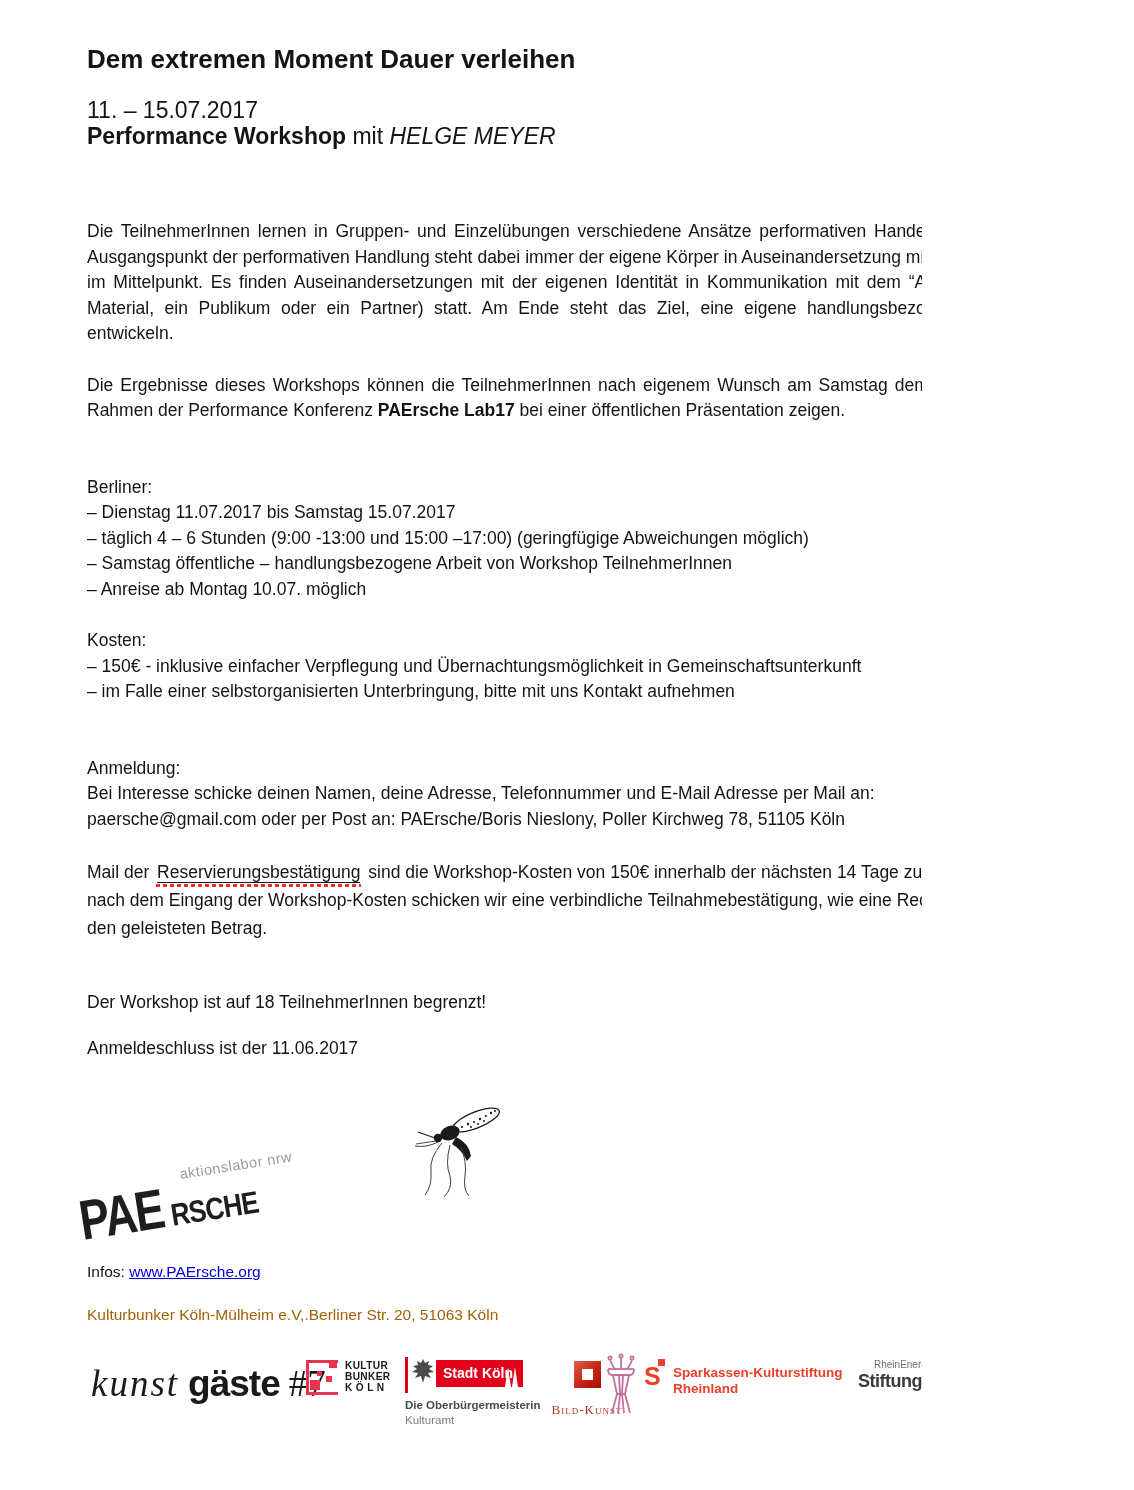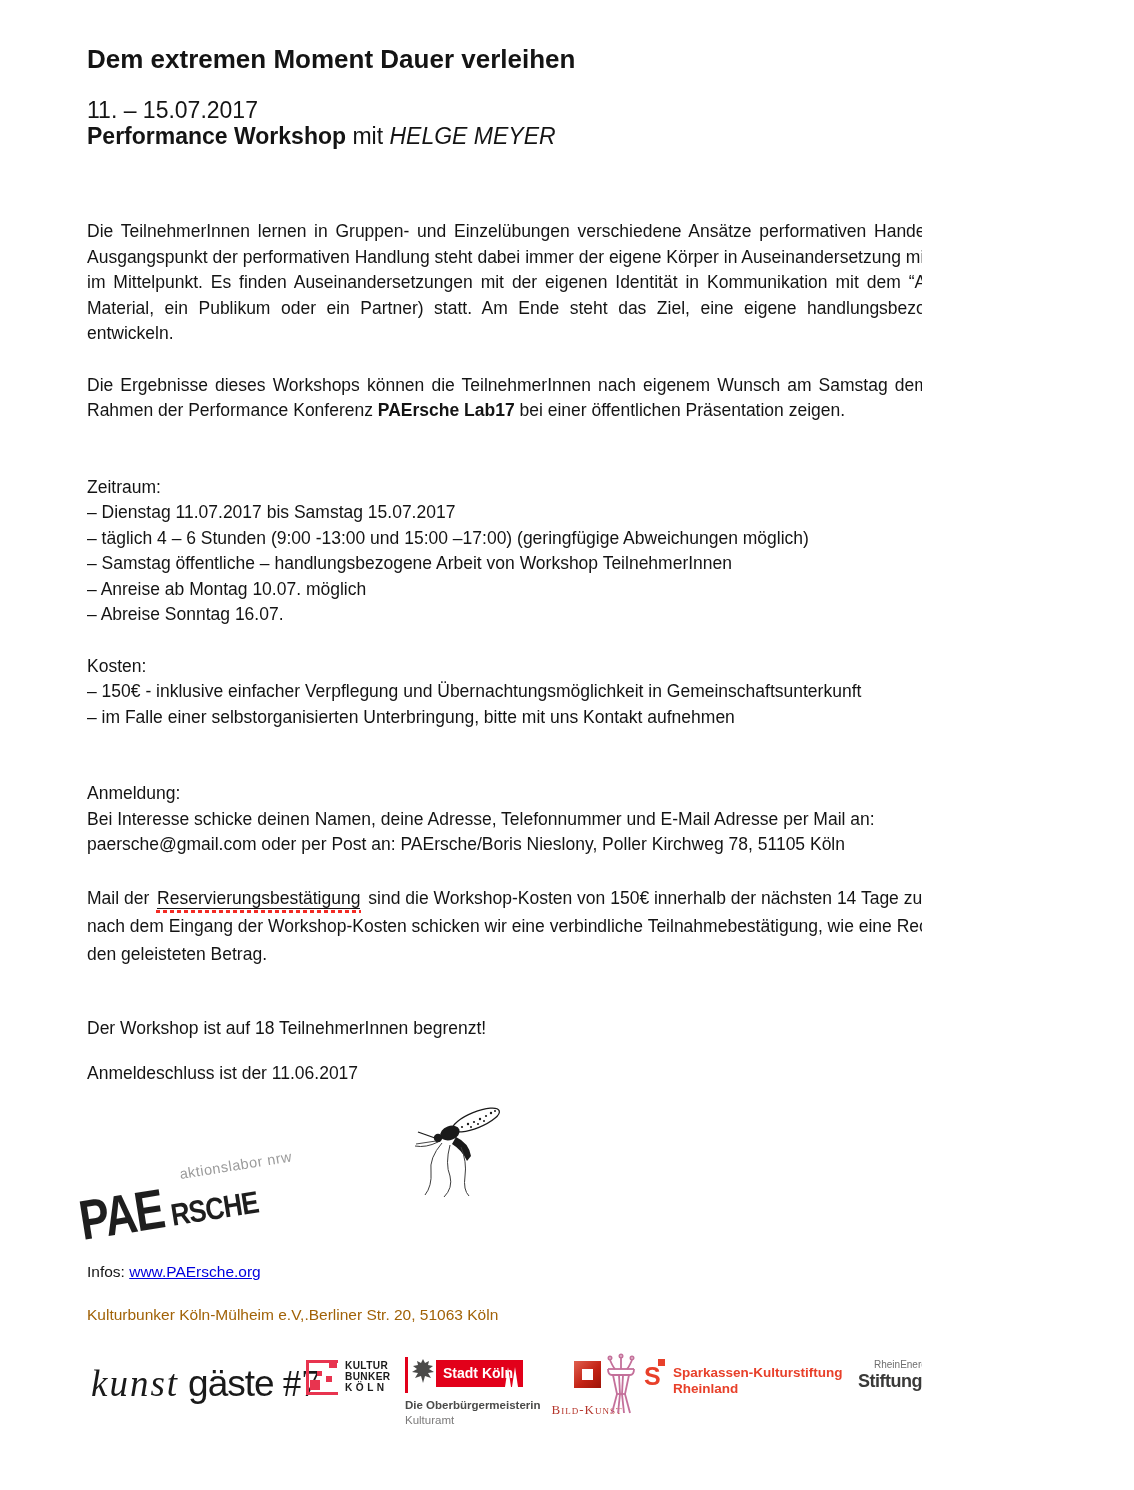--- a/index.html
+++ b/index.html
@@ -33,21 +33,21 @@
   .pae-row{display:flex;align-items:baseline;}
   .pae-main{font-size:56px;font-weight:bold;line-height:0.9;letter-spacing:-2px;display:inline-block;transform:scaleX(.8);transform-origin:left bottom;color:#1e1e1e;}
   .pae-sub{font-size:31px;font-weight:bold;letter-spacing:-1px;display:inline-block;transform:scaleX(.85);transform-origin:left bottom;margin-left:-14px;color:#1e1e1e;}
   .infos{position:absolute;left:87px;top:1263px;font-size:15.5px;margin:0;}
   .link{color:#0000dd;text-decoration:underline;cursor:pointer;}
   .addr{position:absolute;left:87px;top:1306px;font-size:15.5px;margin:0;color:#a16207;}
   
   .footer{position:absolute;left:87px;top:1352px;width:1010px;height:110px;}
   .lg-kunst{position:absolute;left:4px;top:10px;font-size:37px;white-space:nowrap;color:#1a1a1a;}
   .kg-i{font-family:"Liberation Serif",serif;font-style:italic;letter-spacing:2px;}
-  .kg-b{font-weight:normal;margin-left:9px;letter-spacing:-1px;}
+  .kg-b{font-weight:bold;margin-left:9px;letter-spacing:-1px;}
   .kg-n{font-family:"Liberation Serif",serif;margin-left:9px;}
   .lg-kb{position:absolute;left:219px;top:8px;display:flex;}
   .kb-frame{width:29px;height:29px;border:3px solid #e8344f;border-right:none;position:relative;}
   .kb-sq{position:absolute;background:#e8344f;}
   .kb-text{margin-left:7px;font-weight:bold;font-size:11px;line-height:11px;letter-spacing:0.4px;transform:scaleX(.92);transform-origin:left top;color:#1a1a1a;}
   .lg-sk{position:absolute;left:318px;top:5px;}
   .sk-top{display:flex;align-items:flex-start;}
   .sk-bar{width:3px;height:36px;background:#e2001a;margin-right:2px;}
   .sk-band{width:80px;height:27px;background:#e2001a;color:#fff;font-weight:bold;font-size:14px;line-height:27px;padding-left:7px;position:relative;margin-top:3px;}
   .sk-spires{position:absolute;right:3px;bottom:0;line-height:0;}
@@ -80,26 +80,25 @@
   <div class="content">
     <h1 class="title">Dem extremen Moment Dauer verleihen</h1>
     <p class="meta date">11. – 15.07.2017</p>
     <p class="meta"><span class="b">Performance Workshop</span><span> mit </span><span class="i">HELGE MEYER</span></p>
 
     <p class="para just p1">Die TeilnehmerInnen lernen in Gruppen- und Einzelübungen verschiedene Ansätze performativen Handelns kennen. Als Ausgangspunkt der performativen Handlung steht dabei immer der eigene Körper in Auseinandersetzung mit Zeit und Raum im Mittelpunkt. Es finden Auseinandersetzungen mit der eigenen Identität in Kommunikation mit dem “Anderen“ (sei es Material, ein Publikum oder ein Partner) statt. Am Ende steht das Ziel, eine eigene handlungsbezogene Arbeit zu entwickeln.</p>
 
     <p class="para just p2"><span>Die Ergebnisse dieses Workshops können die TeilnehmerInnen nach eigenem Wunsch am Samstag dem 15.07.2017 im Rahmen der Performance Konferenz </span><span class="b">PAErsche Lab17</span><span> bei einer öffentlichen Präsentation zeigen.</span></p>
 
     <div class="sec sec-zeit">
-      <div>Zeitraum:</div>
+      <div>Berliner:</div>
       <div>– Dienstag 11.07.2017 bis Samstag 15.07.2017</div>
       <div>– täglich 4 – 6 Stunden (9:00 -13:00 und 15:00 –17:00) (geringfügige Abweichungen möglich)</div>
       <div>– Samstag öffentliche – handlungsbezogene Arbeit von Workshop TeilnehmerInnen</div>
       <div>– Anreise ab Montag 10.07. möglich</div>
-      <div>– Abreise Sonntag 16.07.</div>
     </div>
 
     <div class="sec sec-kost">
       <div>Kosten:</div>
       <div>– 150€ - inklusive einfacher Verpflegung und Übernachtungsmöglichkeit in Gemeinschaftsunterkunft</div>
       <div>– im Falle einer selbstorganisierten Unterbringung, bitte mit uns Kontakt aufnehmen</div>
     </div>
 
     <div class="sec sec-anm">
       <div>Anmeldung:</div>

